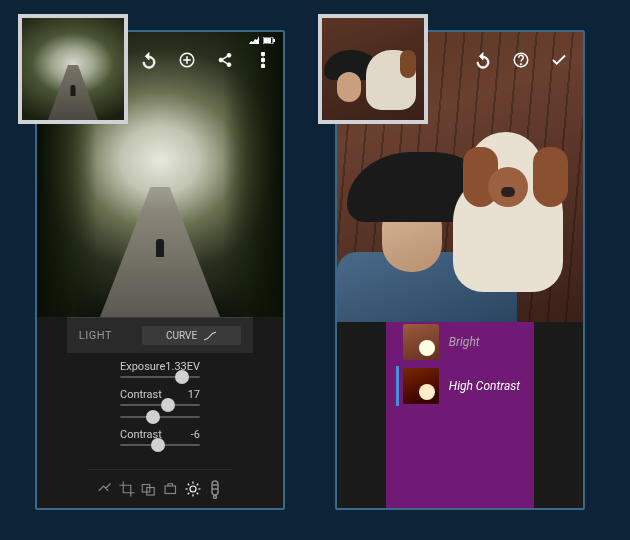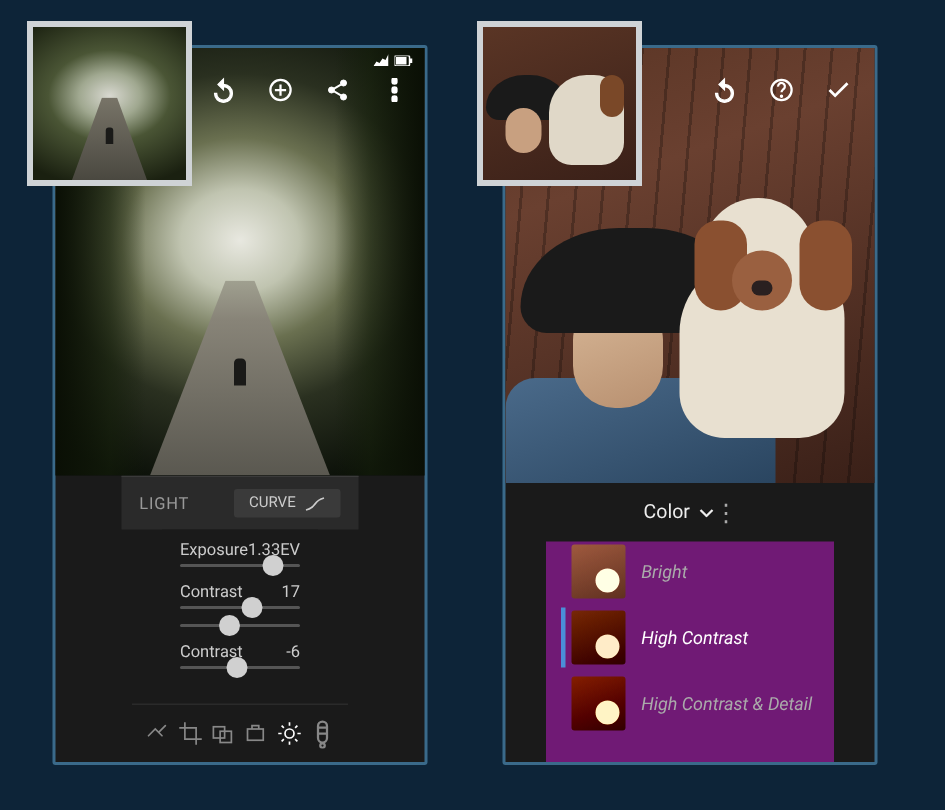--- a/index.html
+++ b/index.html
@@ -101,21 +101,21 @@
   .section-title {
     color: #999;
     font-size: 11px;
     letter-spacing: 0.5px;
   }
   .curve-btn {
     display: flex;
     align-items: center;
     gap: 6px;
     background: #3a3a3a;
-    padding: 4px 10px;
+    padding: 4px 24px;
     border-radius: 2px;
     color: #ccc;
     font-size: 10px;
     cursor: pointer;
     margin-left: 30px;
   }
   .sliders {
     background: #1a1a1a;
     padding: 2px 12px 0;
     flex: 1;
@@ -561,42 +561,29 @@
           </svg>
       </div>
       <div class="icon-btn">
         <svg width="18" height="18" viewBox="0 0 24 24">
             <path d="M4 12l5 5L20 6" stroke="#fff" stroke-width="2.5" fill="none"></path>
           </svg>
       </div>
     </div>
   </div>
 
-  <div class="preset-header">
-    <div class="preset-title">
-      <span>Color</span>
-      <svg width="10" height="6" viewBox="0 0 10 6">
-          <path d="M1 1l4 4 4-4" stroke="#eee" stroke-width="1.5" fill="none"></path>
-        </svg>
-    </div>
-    <span class="kebab">⋮</span>
-  </div>
 
   <div class="presets">
     <div class="preset-row">
       <div class="preset-thumb" style="filter:brightness(1.3)"></div>
       <span class="preset-name">Bright</span>
     </div>
     <div class="preset-row selected">
       <div class="preset-thumb" style="filter:contrast(1.5)"></div>
       <span class="preset-name">High Contrast</span>
-    </div>
-    <div class="preset-row">
-      <div class="preset-thumb" style="filter:contrast(1.6) saturate(1.2)"></div>
-      <span class="preset-name">High Contrast &amp; Detail</span>
     </div>
   </div>
 </div>
 
 <div class="thumb-overlay">
   <div class="road-s"></div>
   <div class="figure-s"></div>
 </div>
 <div class="thumb-overlay-r">
   <div class="hat-s"></div>

